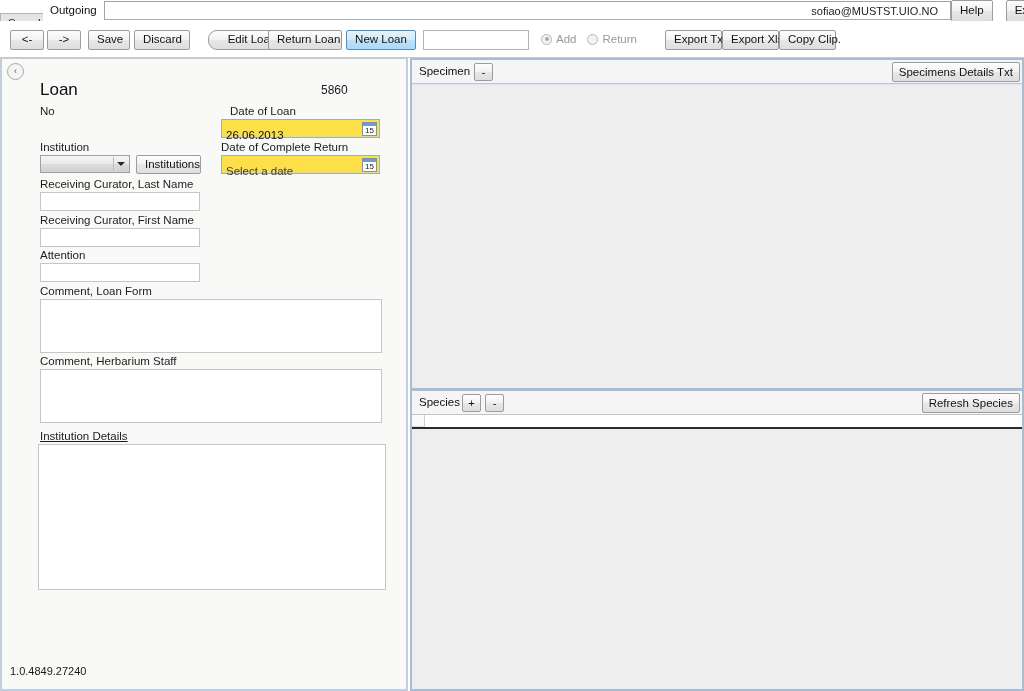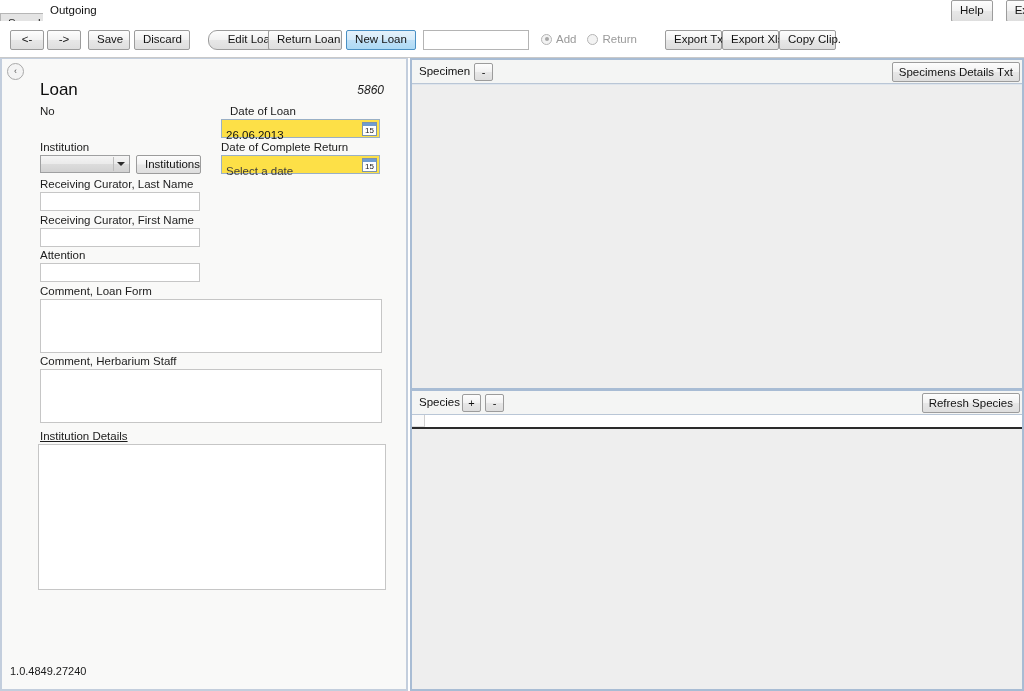--- a/index.html
+++ b/index.html
@@ -177,26 +177,25 @@
     color: #555;
   }
   .loan-title {
     position: absolute;
     left: 38px; top: 21px;
     font-size: 17px;
     color: #0d0d0d;
   }
   .loan-id {
     position: absolute;
-    left: 326px; top: 24px;
+    left: 319px; top: 24px;
     width: 56px;
-    text-align: right;
+    text-align: left;
     font-size: 12px;
     color: #1a1a1a;
-    font-style: italic;
   }
   .fld-label {
     position: absolute;
     font-size: 11.5px;
     color: #1c1c1c;
     white-space: nowrap;
   }
   .fld-input {
     position: absolute;
     background: #ffffff;
@@ -343,20 +342,23 @@
     height: 1px;
     background: #dfe5ec;
   }
 </style>
 </head>
 <body>
 
 <div class="tabstrip">
   <div class="tab inactive">Search</div>
   <div class="tab active">Outgoing</div>
+  <div class="tabfill">
+    <div class="username">sofiao@MUSTST.UIO.NO</div>
+  </div>
   <div class="topbtns">
     <span class="btn">Help</span>
     <span class="btn">Exit</span>
   </div>
 </div>
 
 <div class="toolbar">
   <span class="btn" id="tb-prev">&lt;-</span>
   <span class="btn" id="tb-next">-&gt;</span>
   <span class="btn" id="tb-save">Save</span>

